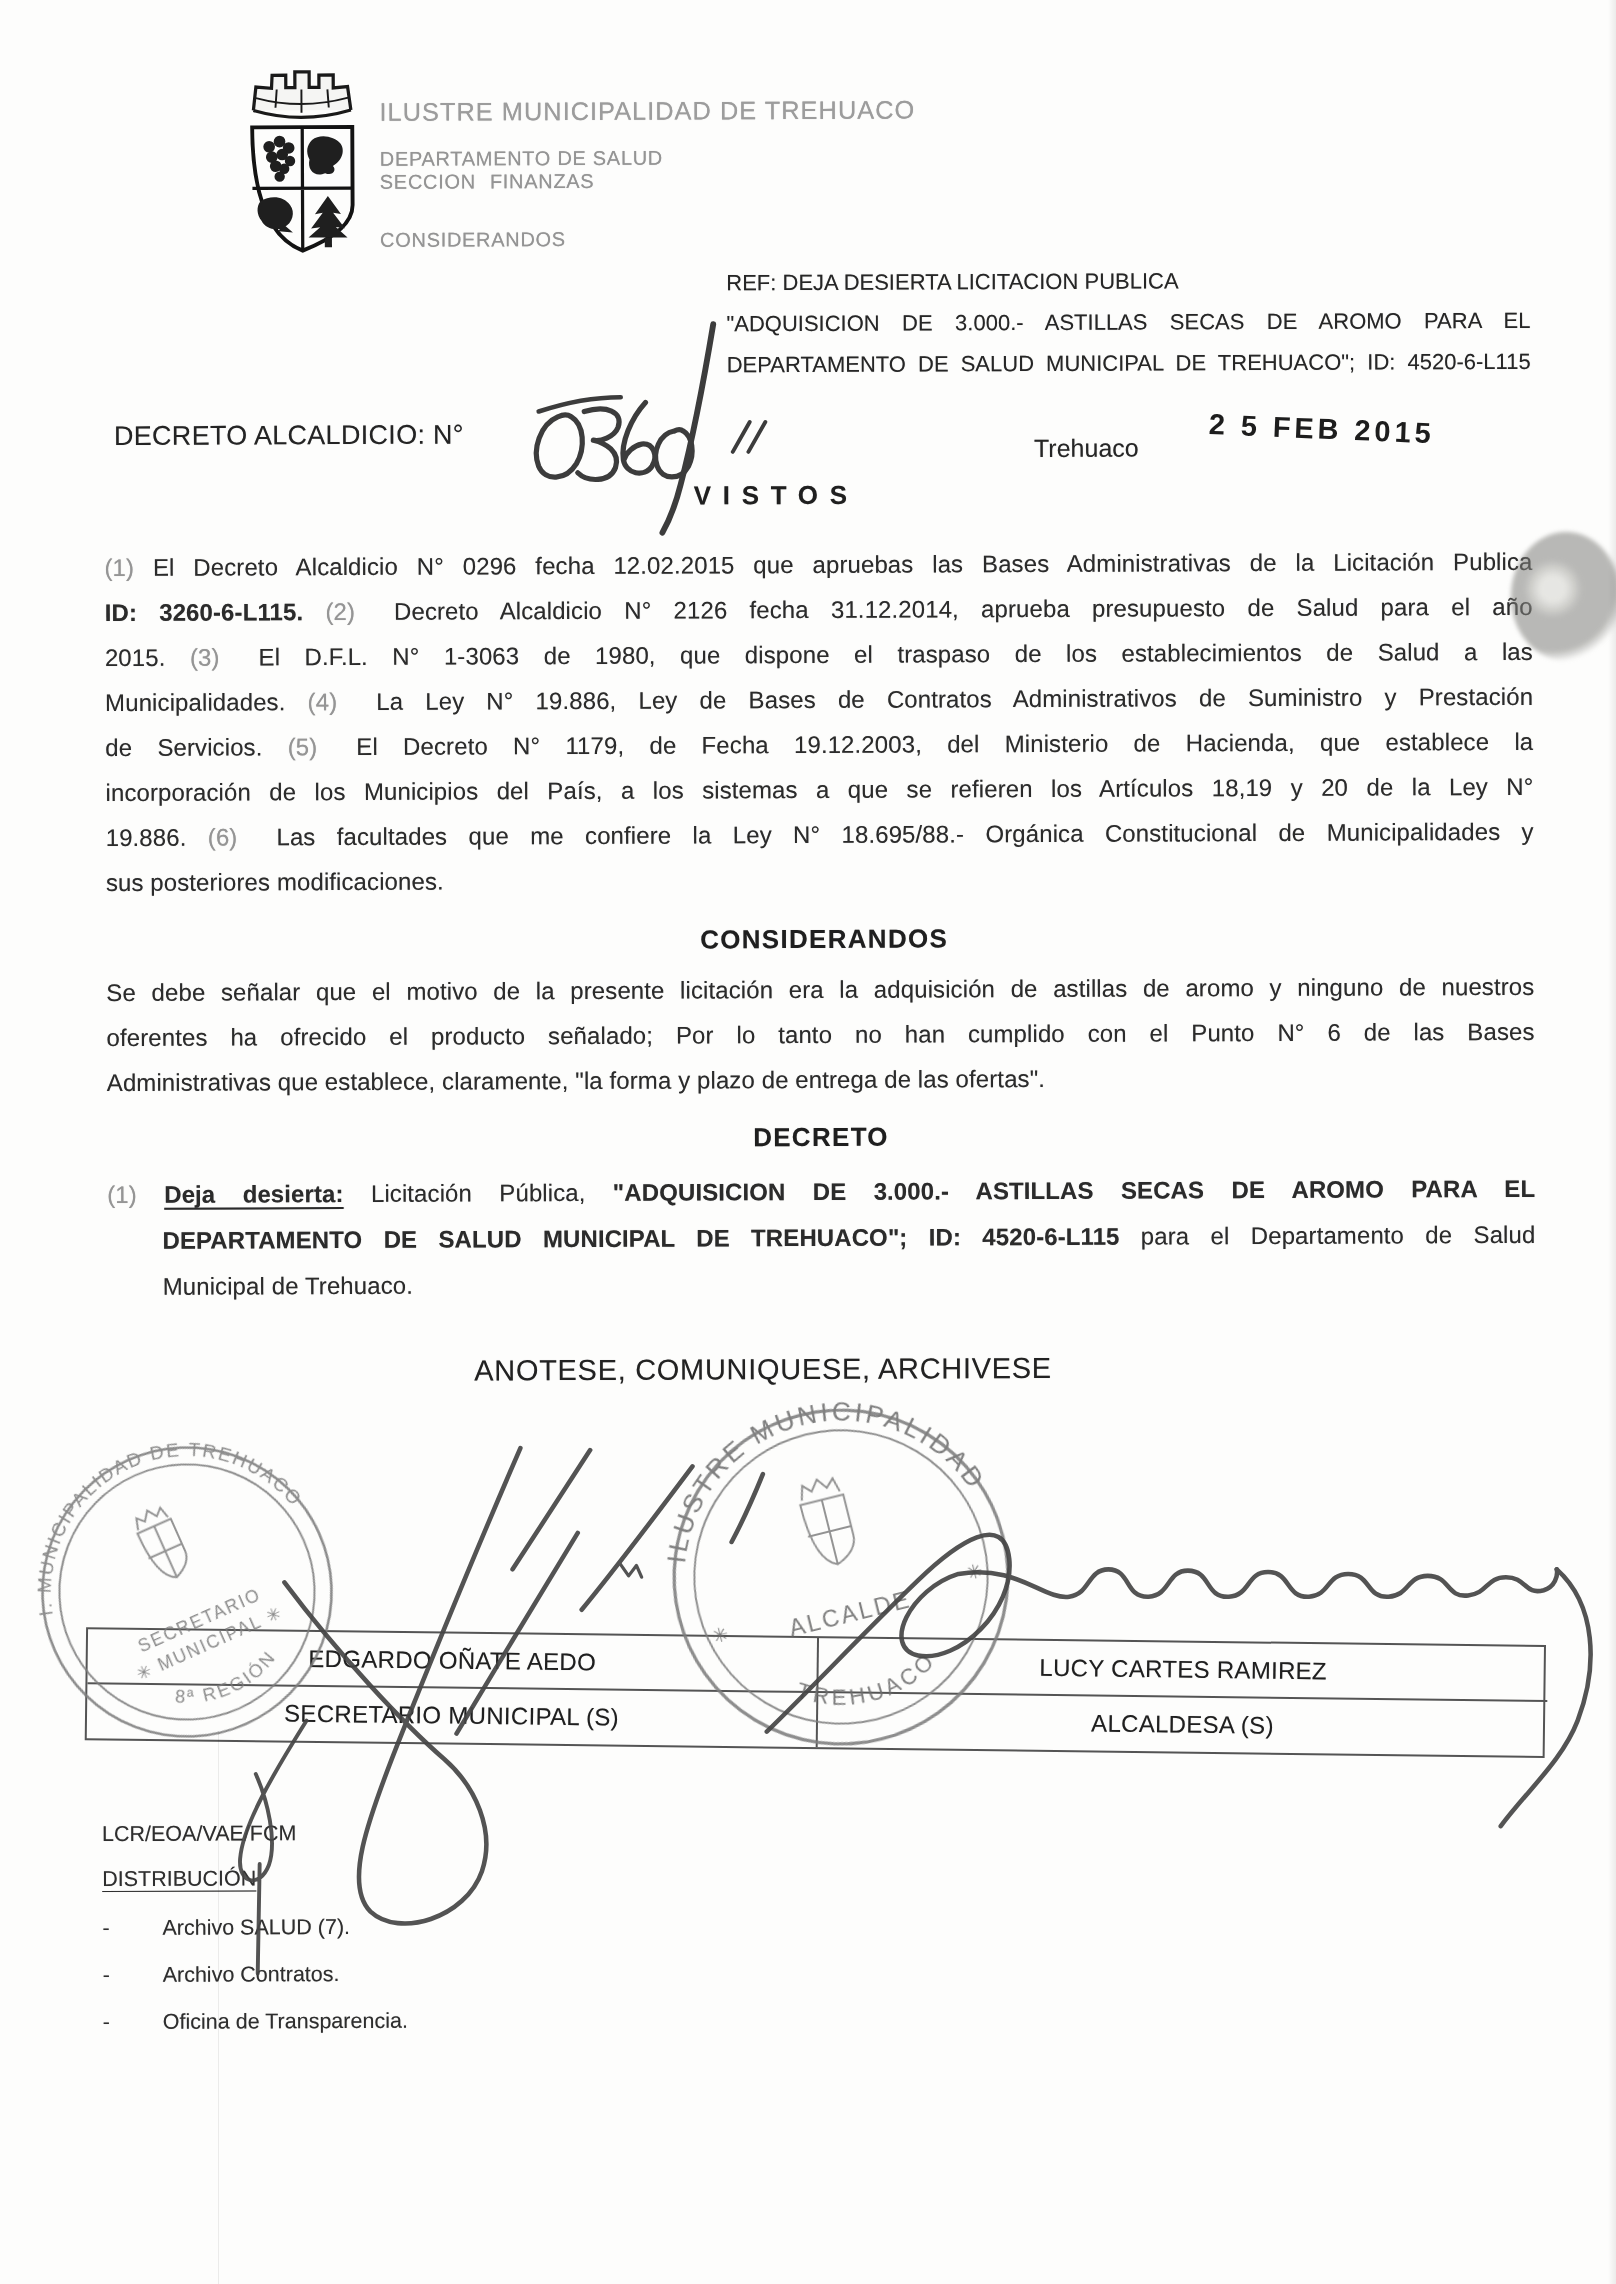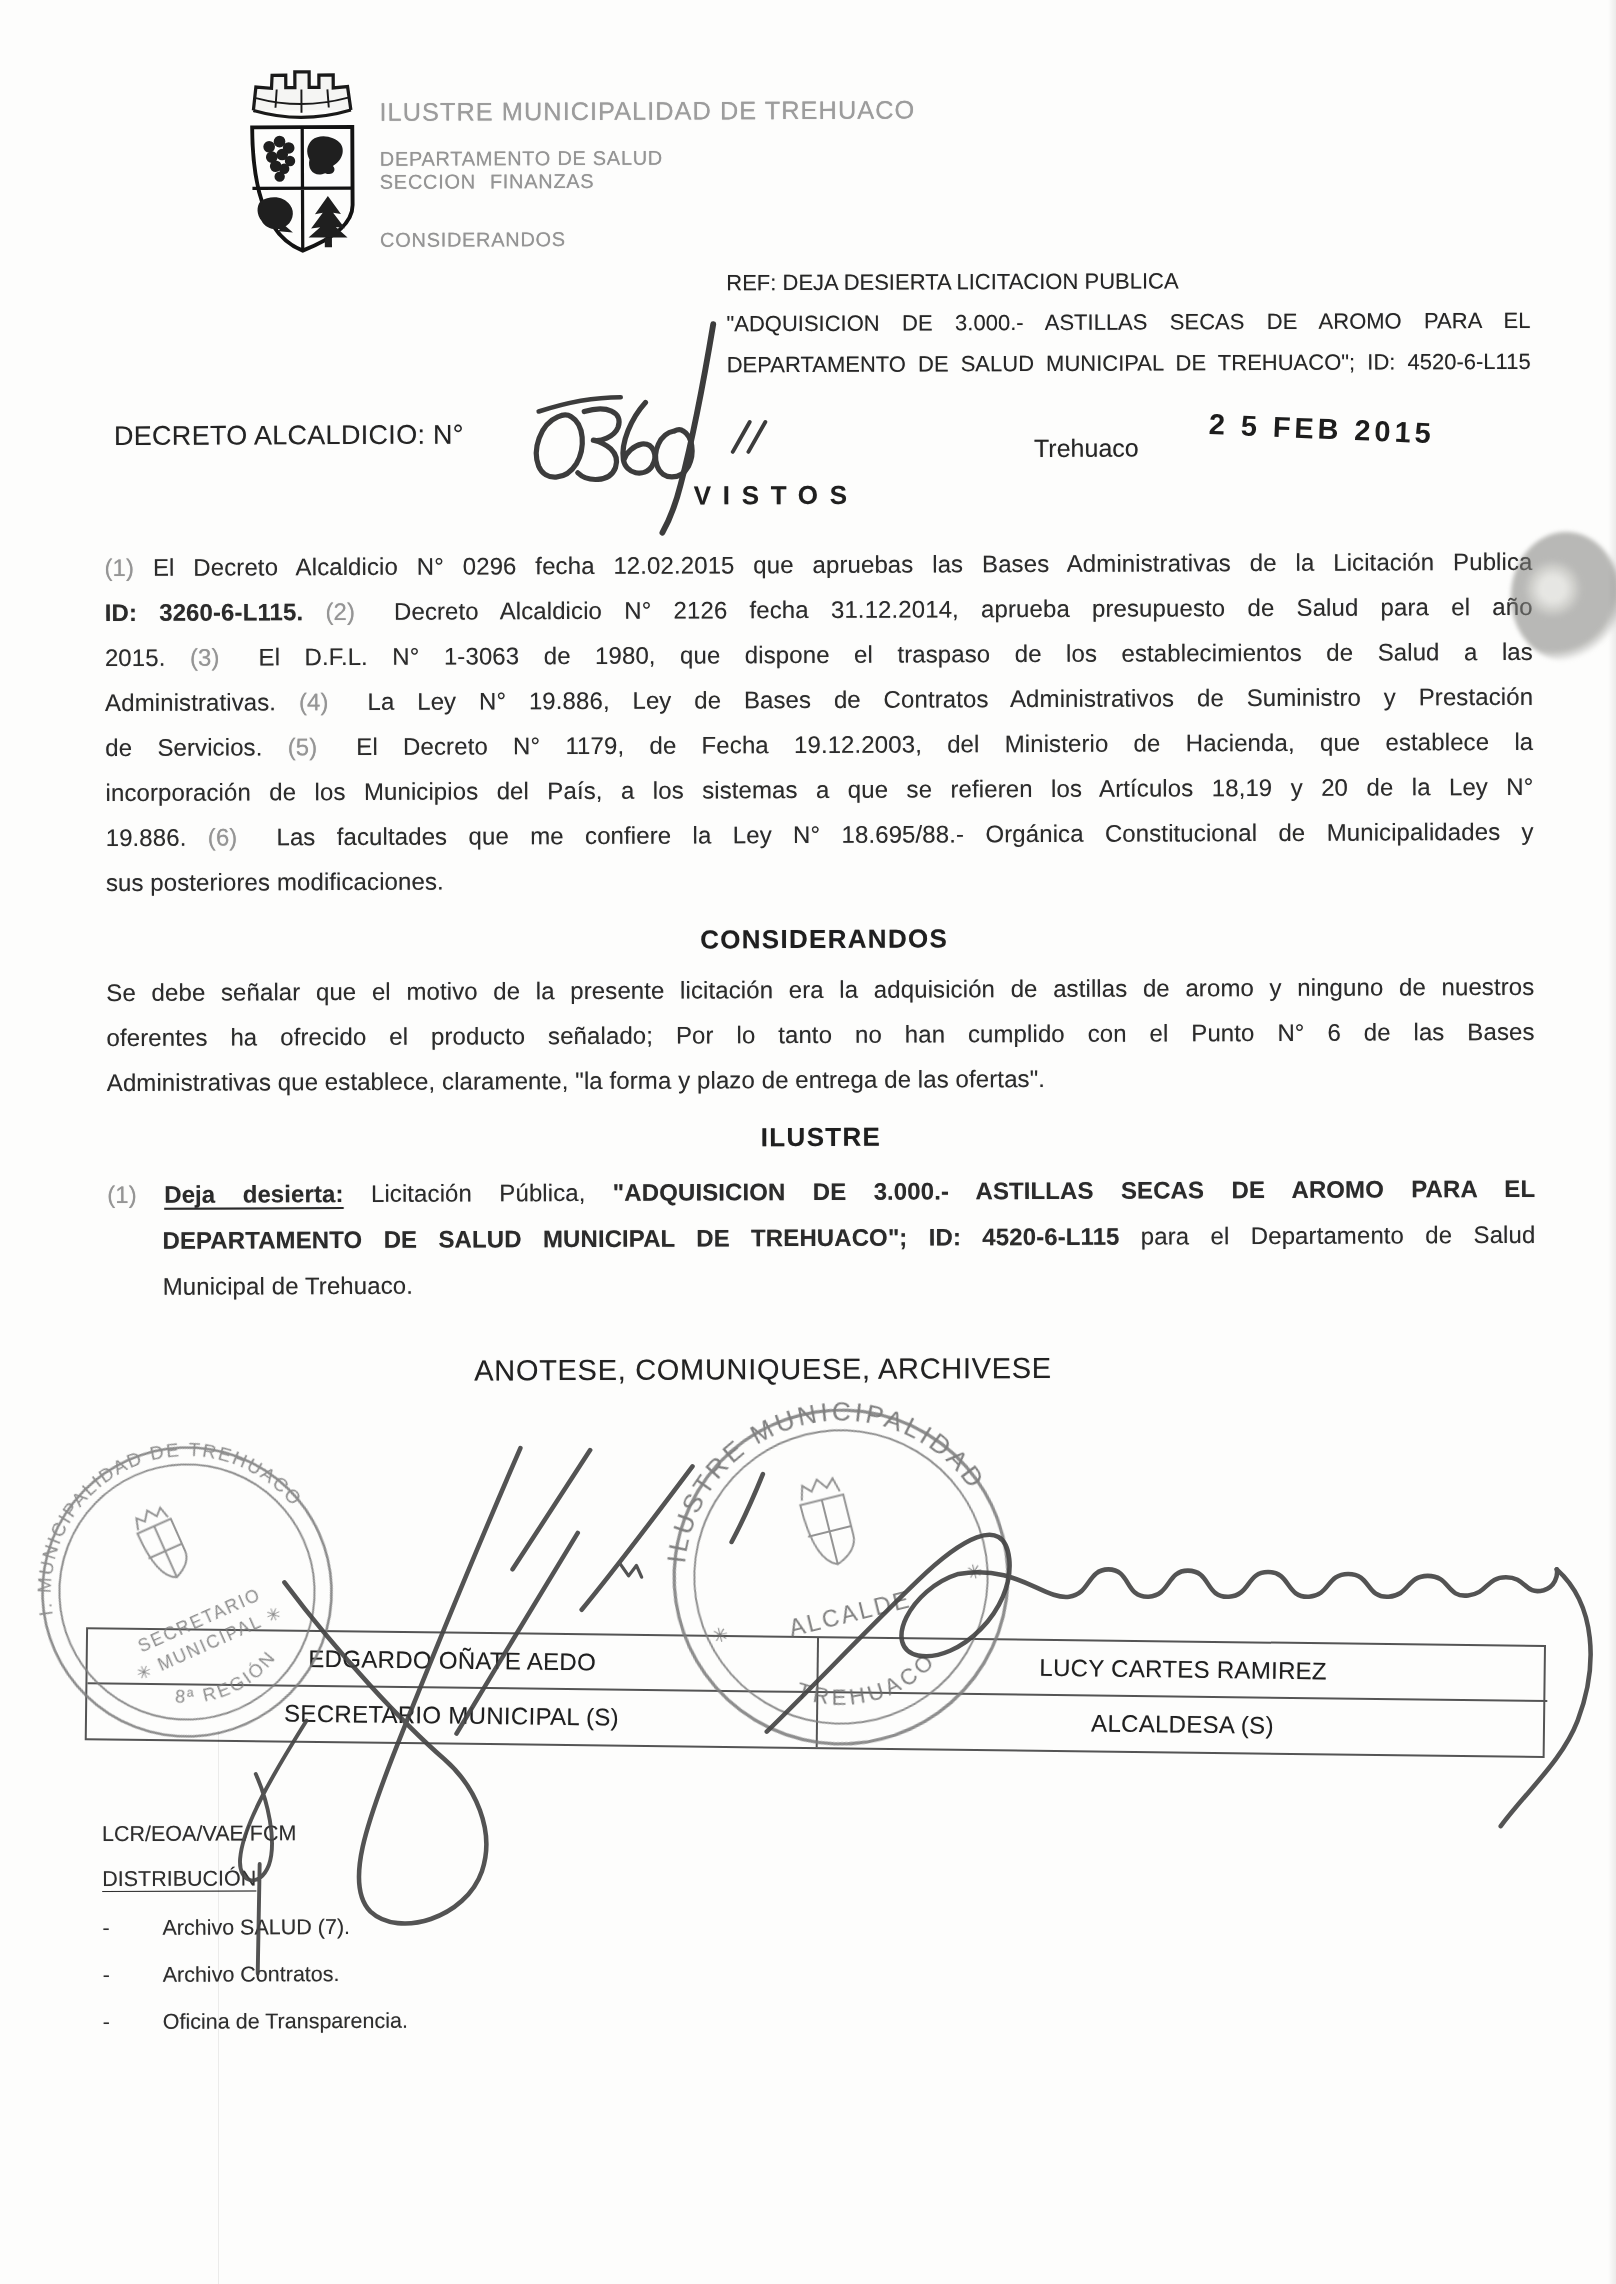--- a/index.html
+++ b/index.html
@@ -126,27 +126,27 @@
         <div class="jline"><span>"ADQUISICION DE 3.000.- ASTILLAS SECAS DE AROMO PARA EL</span></div>
         <div class="jline"><span>DEPARTAMENTO DE SALUD MUNICIPAL DE TREHUACO"; ID: 4520-6-L115</span></div>
       </div>
 
     <div class="abs decree-label soft">DECRETO ALCALDICIO: N°</div>
     <div class="abs decree-city soft">Trehuaco</div>
     <div class="abs decree-date">2 5 FEB 2015</div>
 
     <div class="abs hd hd-vistos soft">VISTOS</div>
     <div class="abs hd hd-consid soft">CONSIDERANDOS</div>
-    <div class="abs hd hd-decreto soft">ILUSTRE</div>
+    <div class="abs hd hd-decreto soft">DECRETO</div>
 
     <div class="abs para p-vistos soft">
         <div class="jline"><span class="s-g">(1) </span><span>El Decreto Alcaldicio N° 0296 fecha 12.02.2015 que apruebas las Bases Administrativas de la Licitación Publica</span></div>
         <div class="jline"><span class="s-b">ID: 3260-6-L115. </span><span class="s-g">(2)</span><span class="s-t"></span><span>Decreto Alcaldicio N° 2126 fecha 31.12.2014, aprueba presupuesto de Salud para el año</span></div>
         <div class="jline"><span>2015. </span><span class="s-g">(3)</span><span class="s-t"></span><span>El D.F.L. N° 1-3063 de 1980, que dispone el traspaso de los establecimientos de Salud a las</span></div>
-        <div class="jline"><span>Administrativas. </span><span class="s-g">(4)</span><span class="s-t"></span><span>La Ley N° 19.886, Ley de Bases de Contratos Administrativos de Suministro y Prestación</span></div>
+        <div class="jline"><span>Municipalidades. </span><span class="s-g">(4)</span><span class="s-t"></span><span>La Ley N° 19.886, Ley de Bases de Contratos Administrativos de Suministro y Prestación</span></div>
         <div class="jline"><span>de Servicios. </span><span class="s-g">(5)</span><span class="s-t"></span><span>El Decreto N° 1179, de Fecha 19.12.2003, del Ministerio de Hacienda, que establece la</span></div>
         <div class="jline"><span>incorporación de los Municipios del País, a los sistemas a que se refieren los Artículos 18,19 y 20 de la Ley N°</span></div>
         <div class="jline"><span>19.886. </span><span class="s-g">(6)</span><span class="s-t"></span><span>Las facultades que me confiere la Ley N° 18.695/88.- Orgánica Constitucional de Municipalidades y</span></div>
         <div class="jline"><span>sus posteriores modificaciones.</span></div>
       </div>
     <div class="abs para p-consid soft">
         <div class="jline"><span>Se debe señalar que el motivo de la presente licitación era la adquisición de astillas de aromo y ninguno de nuestros</span></div>
         <div class="jline"><span>oferentes ha ofrecido el producto señalado; Por lo tanto no han cumplido con el Punto N° 6 de las Bases</span></div>
         <div class="jline"><span>Administrativas que establece, claramente, "la forma y plazo de entrega de las ofertas".</span></div>
       </div>

